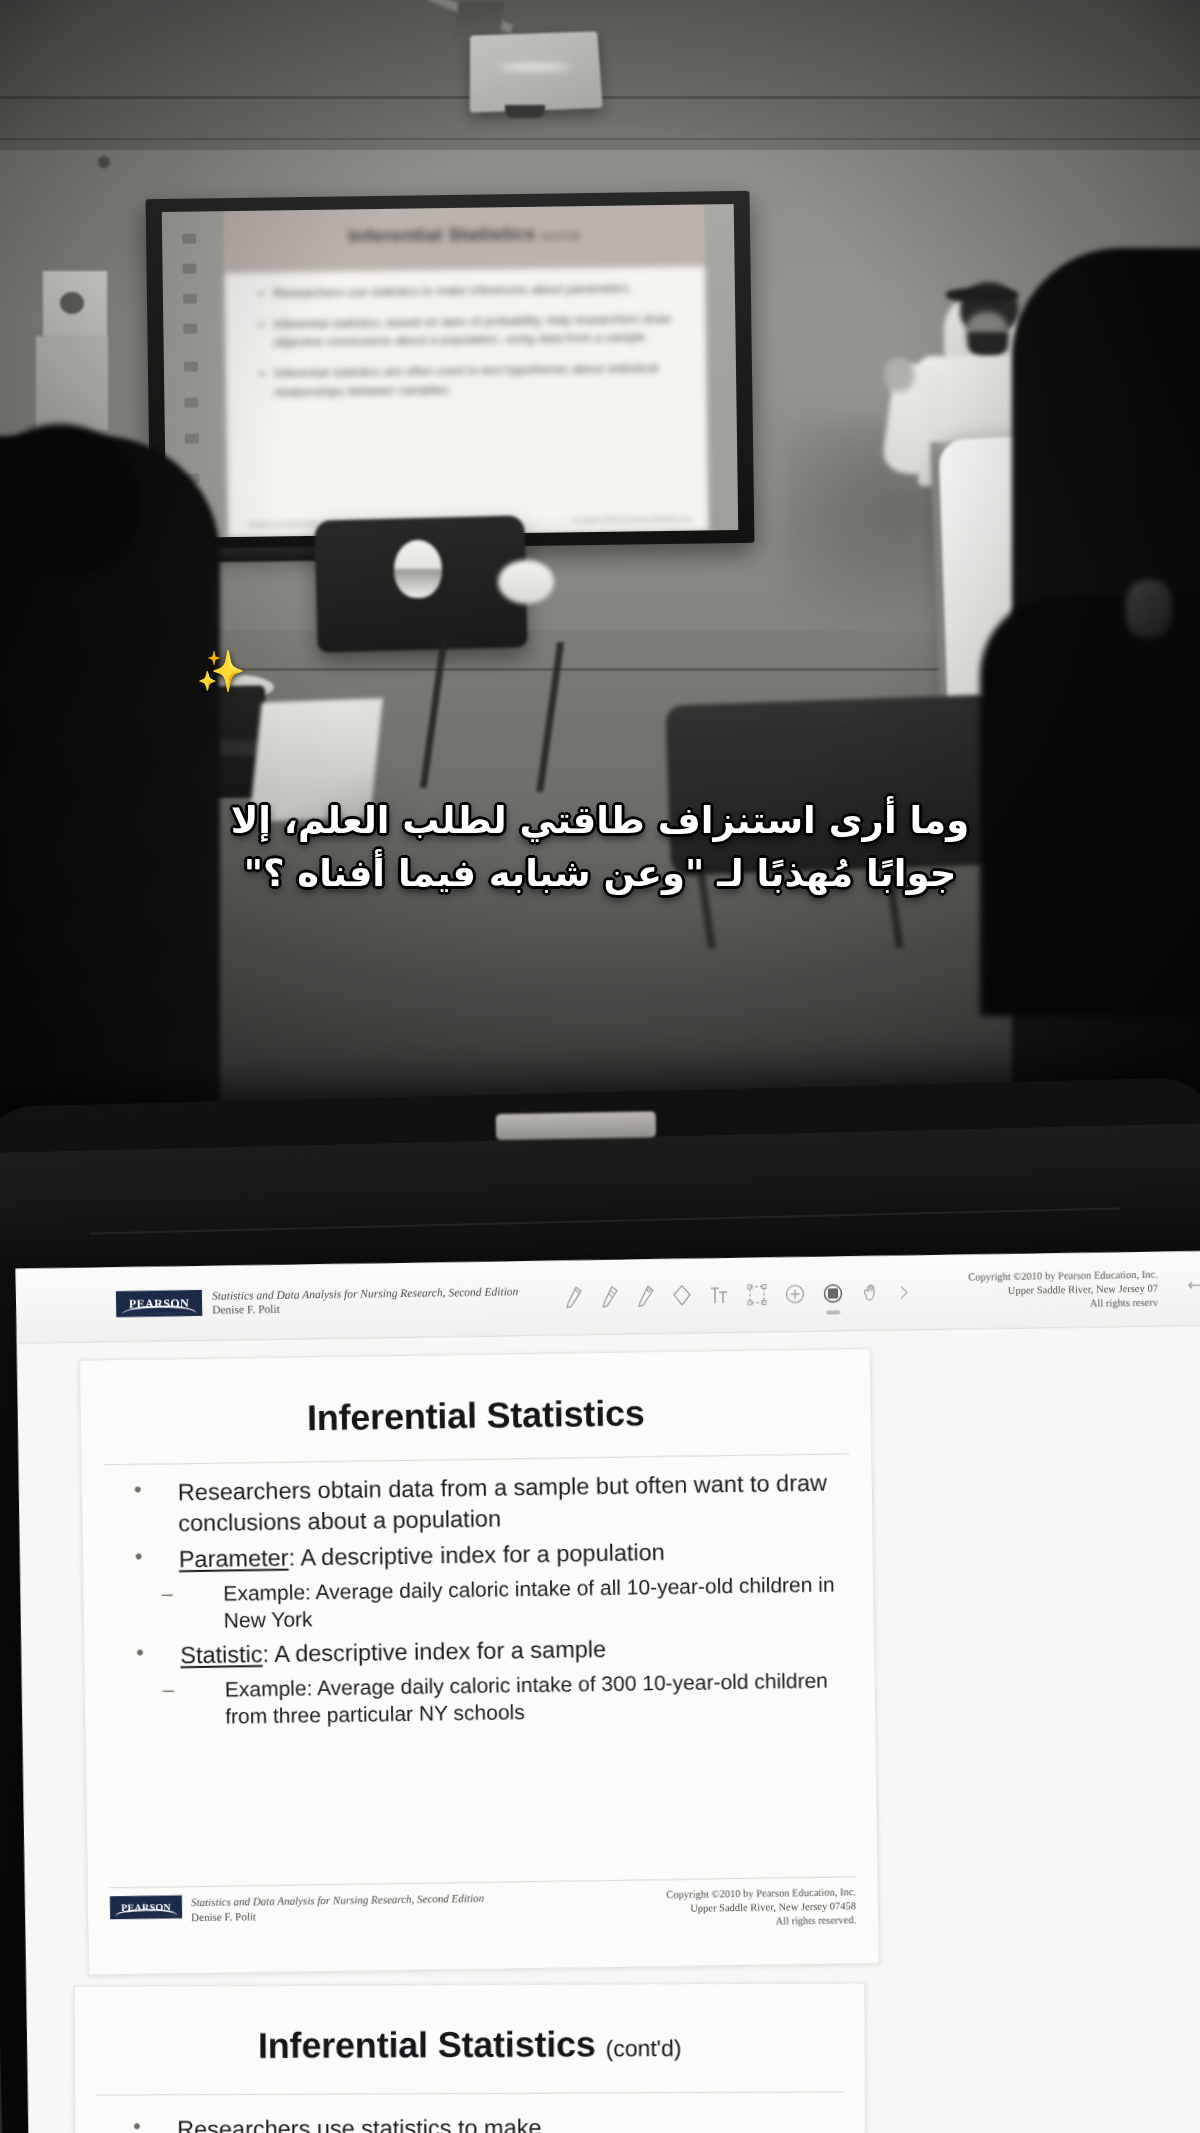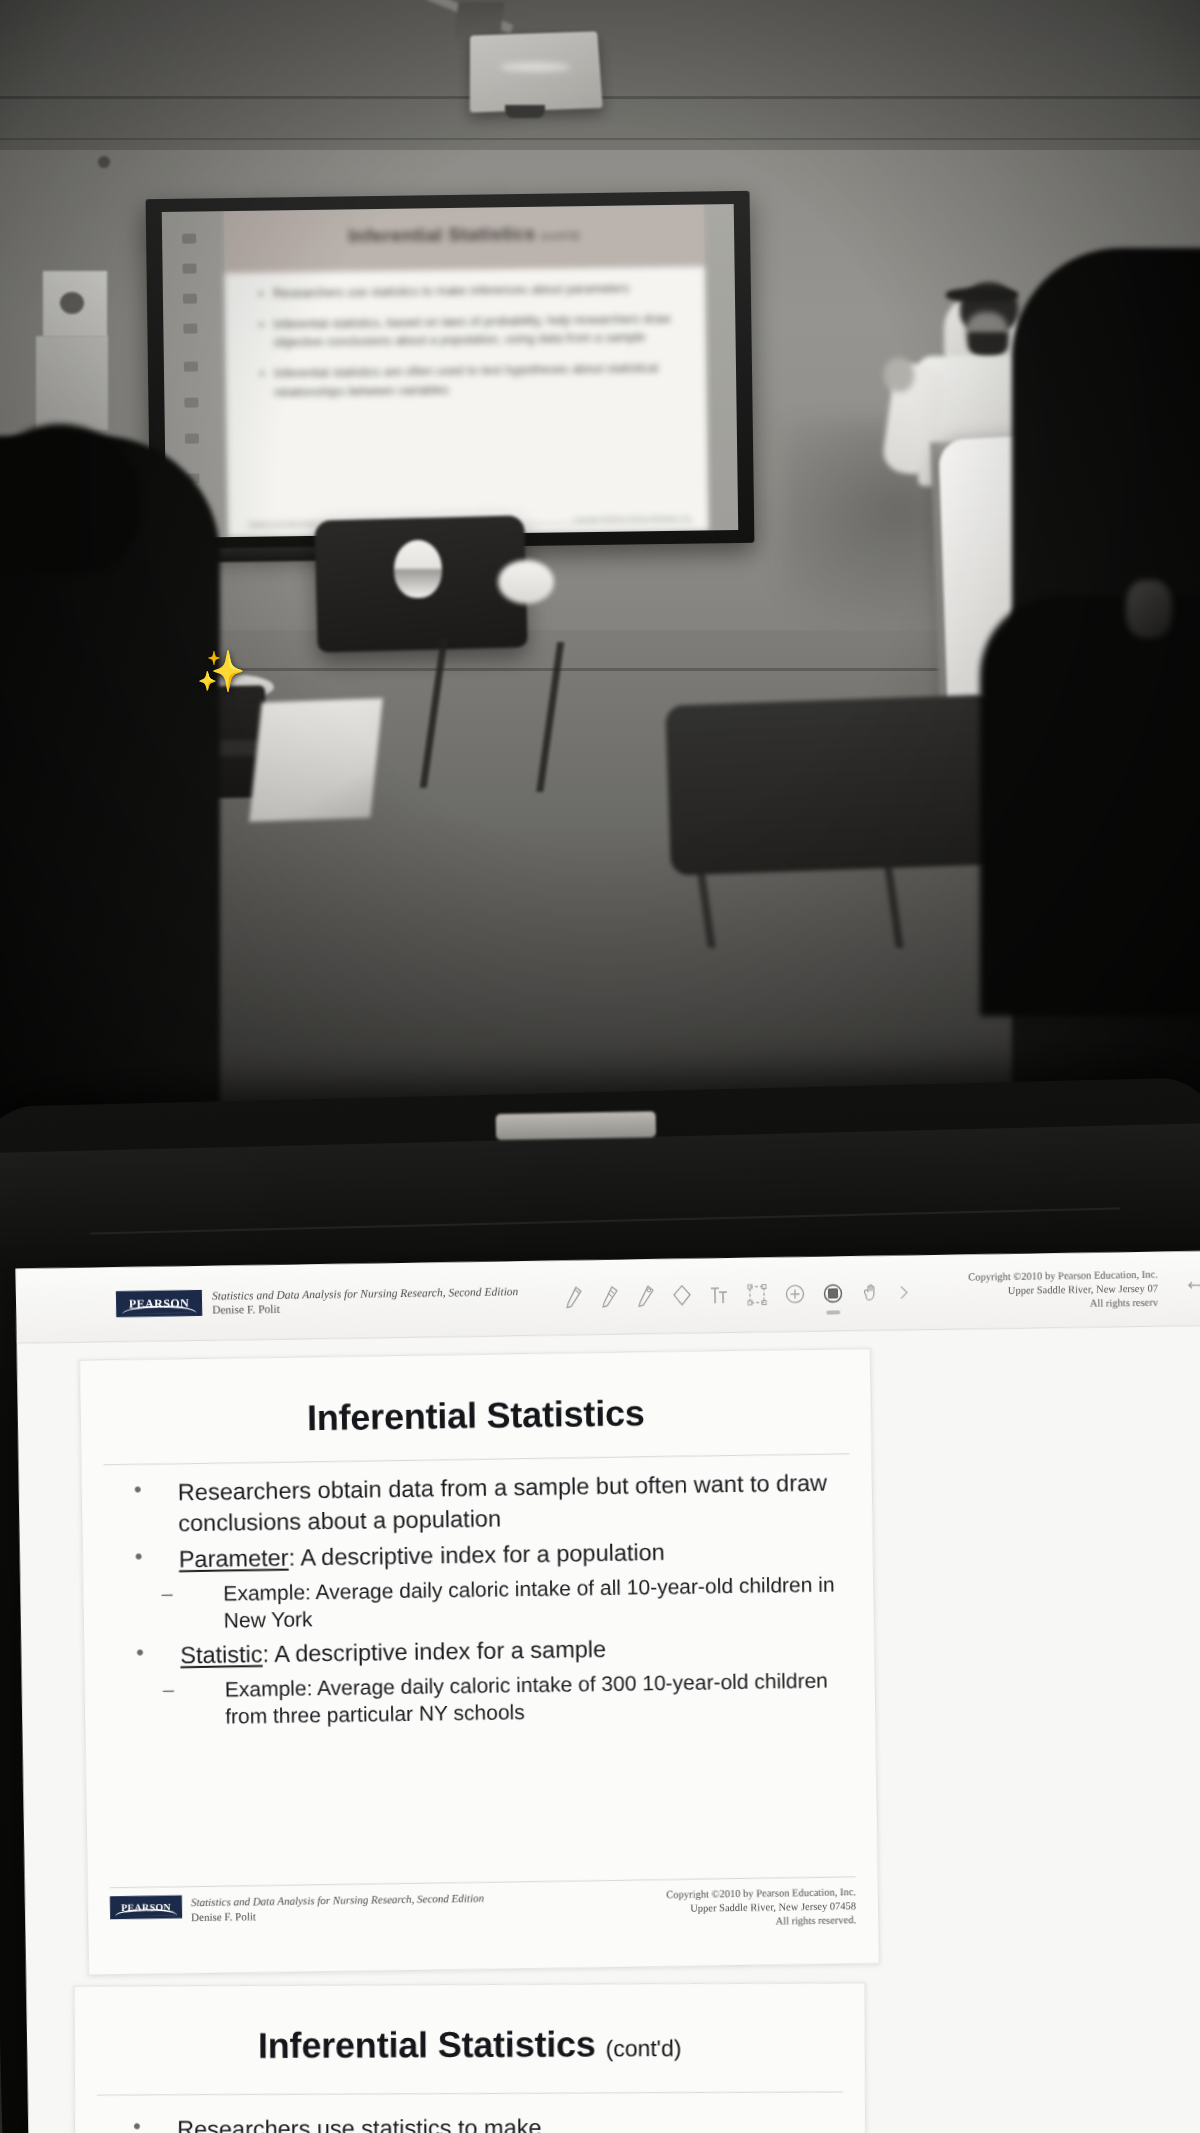--- a/index.html
+++ b/index.html
@@ -686,20 +686,22 @@
 
     <div class="person-left"></div>
     <div class="person-left-head"></div>
     <div class="person-right"></div>
     <div class="person-right-shoulder"></div>
     <div class="person-right-glint"></div>
 
     <div class="vignette"></div>
   </div>
 
+  <div class="caption">وما أرى استنزاف طاقتي لطلب العلم، إلا
+جوابًا مُهذبًا لـ "وعن شبابه فيما أفناه ؟"</div>
   <div class="sparkle">✨</div>
 
   <div class="tablet">
     <div class="tablet-topbar-notch"></div>
     <div class="tablet-sheen"></div>
     <div class="tablet-bezel-line"></div>
 
     <div class="doc">
 
       <div class="toolbar">

